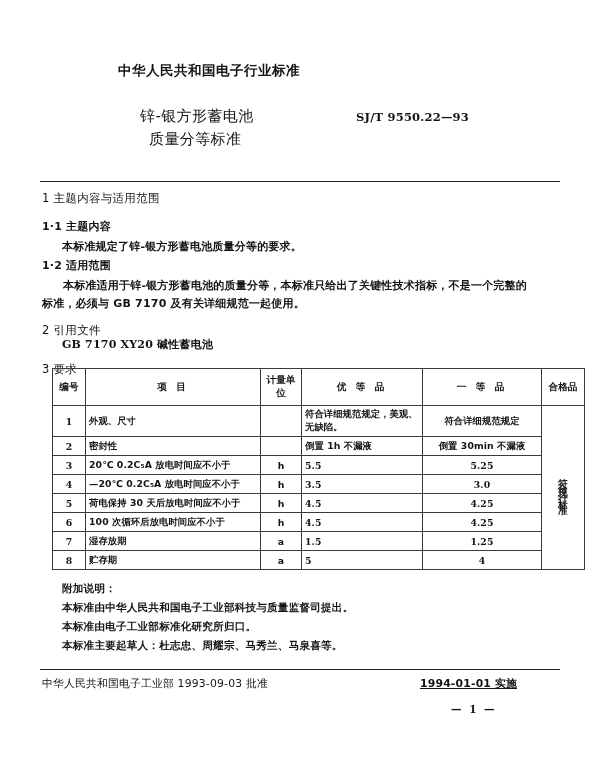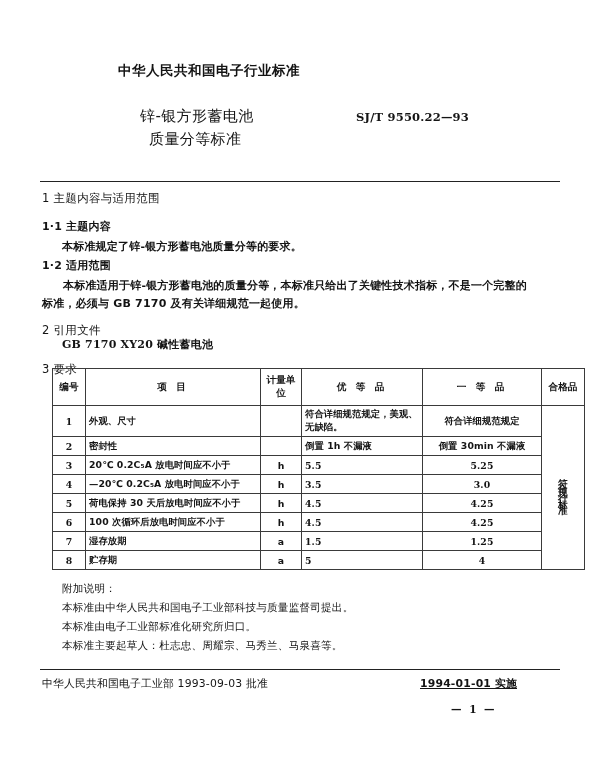--- a/index.html
+++ b/index.html
@@ -151,21 +151,21 @@
     display: inline-block;
   }
   .num { font-family: "DejaVu Serif", "Liberation Serif", serif; }
 
   
   .notes {
     position: absolute;
     left: 62px;
     top: 579px;
     font-size: 10.6px;
-    font-weight: 400;
+    font-weight: 700;
     line-height: 1.78;
     letter-spacing: 0.2px;
   }
 
   .rule-bottom {
     position: absolute;
     left: 40px;
     top: 669px;
     width: 520px;
     height: 0;

